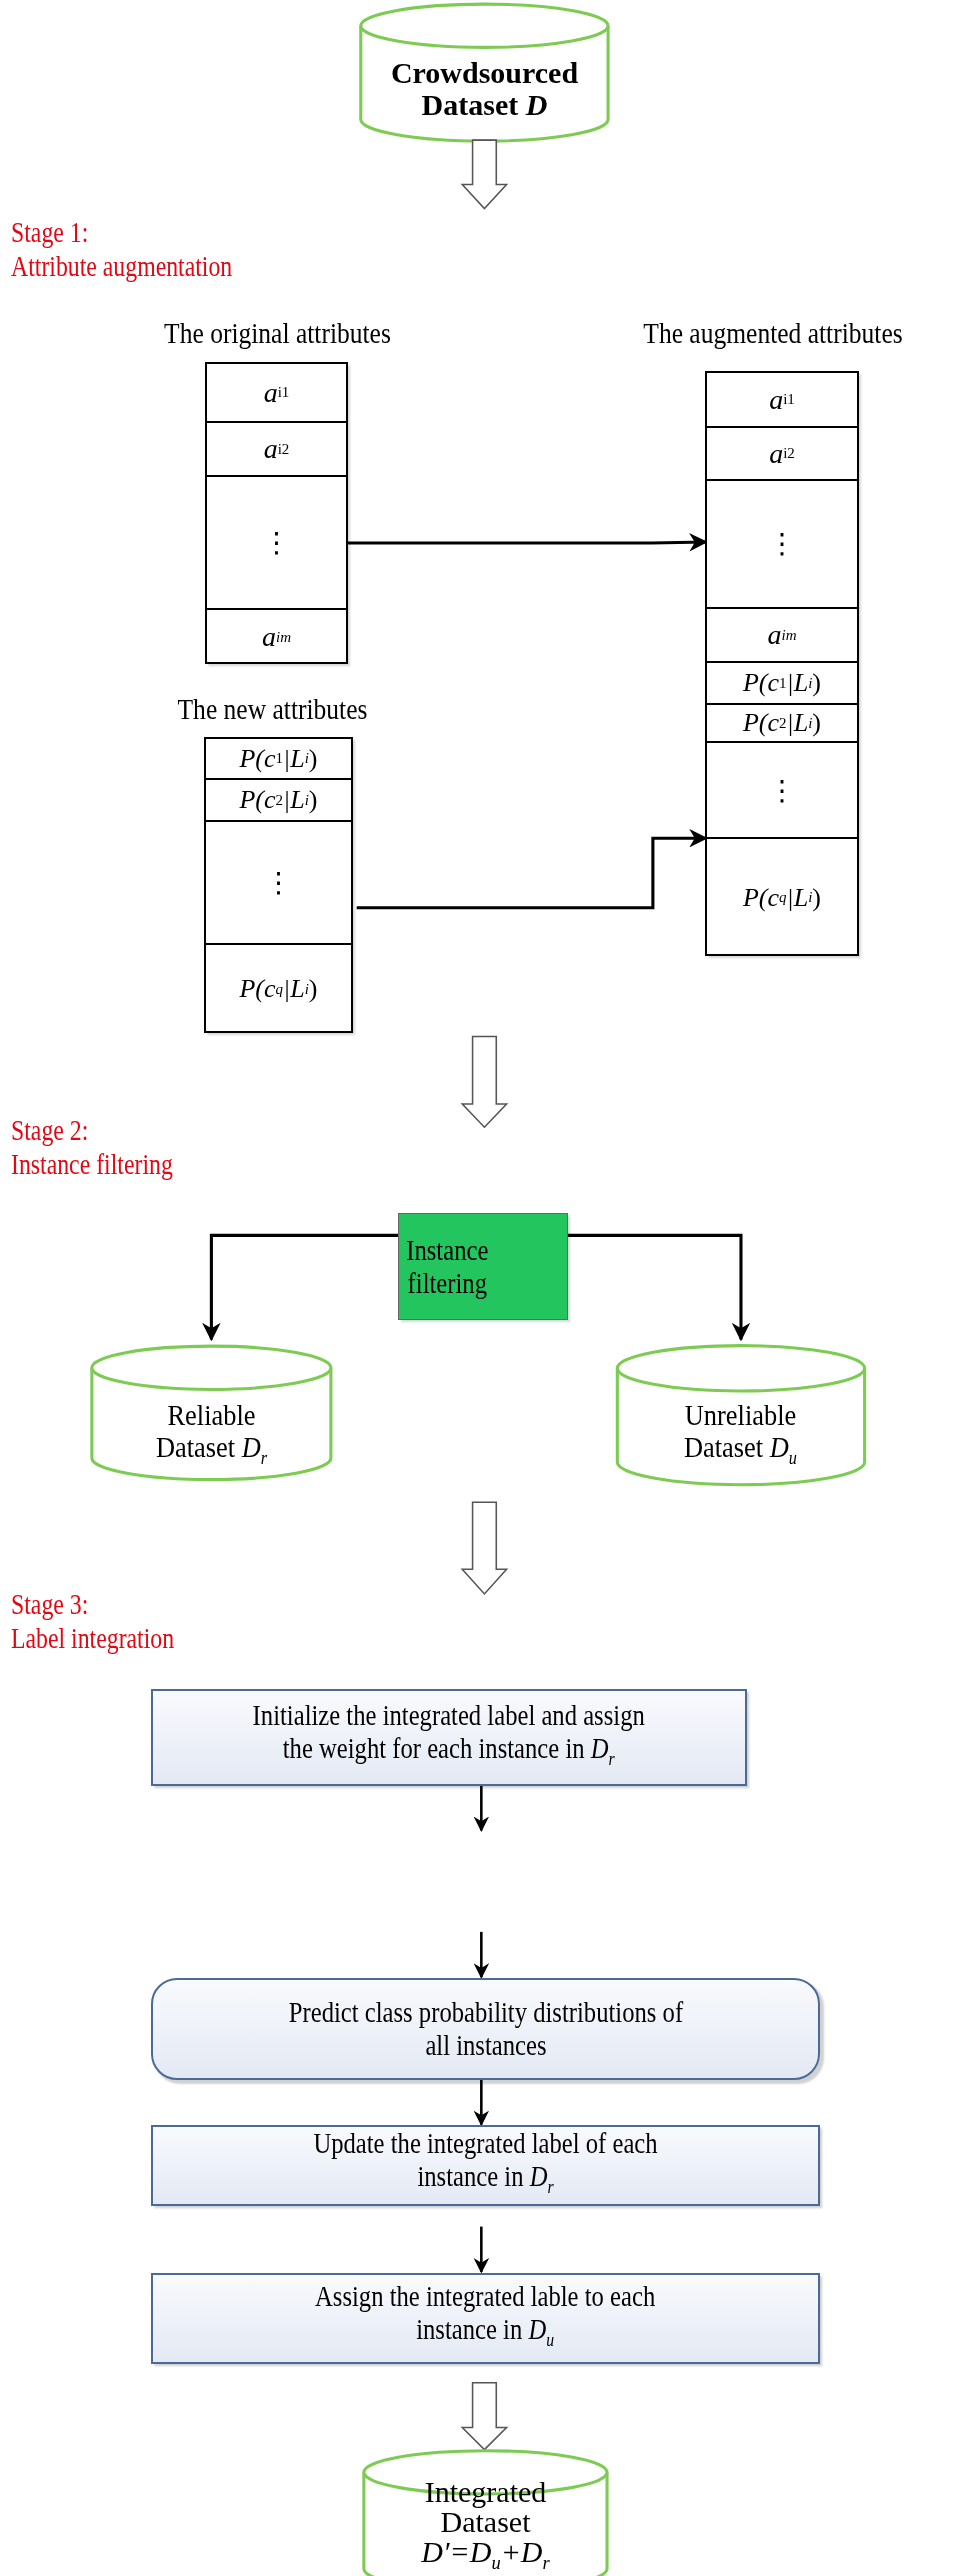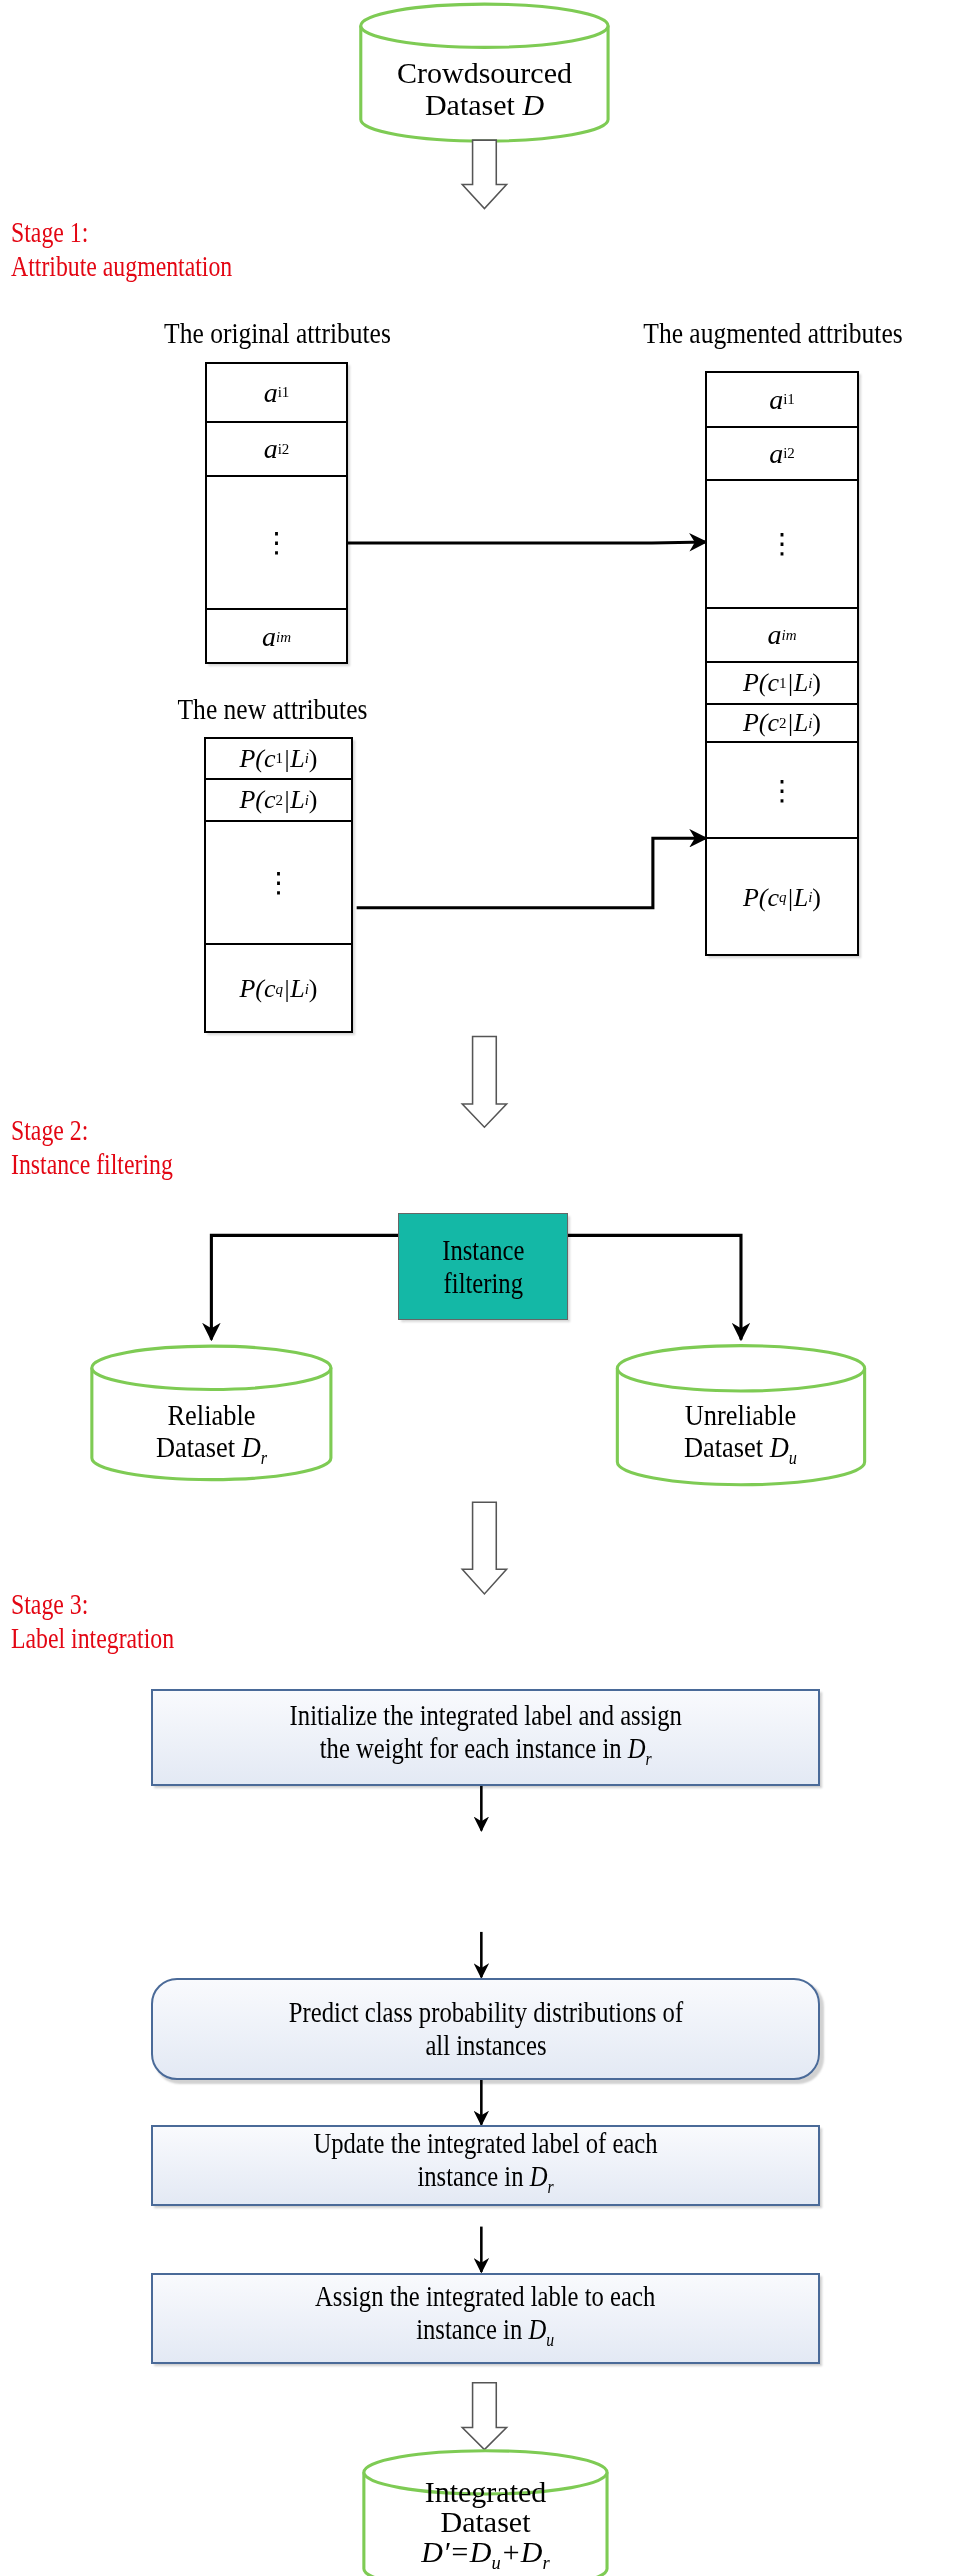--- a/index.html
+++ b/index.html
@@ -21,23 +21,23 @@
   .cell:last-child { border-bottom: none; }
   .cell .up { font-style: normal; }
   .cell sub { font-size: 15px; vertical-align: -7.2px; }
   .proc-box { position: absolute; background: linear-gradient(#f9fafd, #e3e9f4);
               border: 2.1px solid #4a6a98; box-sizing: border-box;
               box-shadow: 3.1px 3.1px 2.1px rgba(0,0,0,0.18);
               display: flex; align-items: center; justify-content: center; text-align: center; }
   .proc-text { font-size: 29px; line-height: 33px; transform: scaleX(0.85); white-space: nowrap; }
   .proc-text i { font-style: italic; }
   .proc-text sub { font-size: 18.5px; vertical-align: -7.2px; font-style: italic; }
-  .plain-box { position: absolute; background: #14b8a6; border: 1.5px solid #666; box-sizing: border-box;
+  .plain-box { position: absolute; background: #22c55e; border: 1.5px solid #666; box-sizing: border-box;
                box-shadow: 3.1px 3.1px 2.1px rgba(0,0,0,0.15);
-               display: flex; align-items: center; justify-content: center; text-align: center; }
+               display: flex; align-items: center; text-align: center; }
   .db-text { position: absolute; text-align: center; font-size: 30px; line-height: 32px; white-space: nowrap; }
   .db-text i { font-style: italic; }
   .db-text sub { font-size: 18.5px; vertical-align: -7.2px; font-style: italic; }
 </style>
 </head>
 <body>
 
 <div id="canvas">
 
   <svg class="abs" style="left:0;top:0" width="974" height="2597" viewBox="0 0 1890 5041">
@@ -75,21 +75,21 @@
     <line x1="934" y1="3750" x2="934" y2="3838" stroke="#000" stroke-width="5" marker-end="url(#ah)"></line>
     <line x1="934" y1="4037" x2="934" y2="4124" stroke="#000" stroke-width="5" marker-end="url(#ah)"></line>
     <line x1="934" y1="4322" x2="934" y2="4410" stroke="#000" stroke-width="5" marker-end="url(#ah)"></line>
 
     <g>
       <path d="M706,4799 L706,4986 A236,42 0 0 0 1178,4986 L1178,4799" fill="#fff" stroke="#7ecb54" stroke-width="6"></path>
       <ellipse cx="942" cy="4799" rx="236" ry="42" fill="#fff" stroke="#7ecb54" stroke-width="6"></ellipse>
     </g>
   </svg>
 
-  <div class="db-text" style="left:361px;top:57px;width:247px;">
+  <div class="db-text" style="left:361px;top:57px;width:247px;font-weight:bold;">
     <div>Crowdsourced</div>
     <div><span>Dataset </span><i>D</i></div>
   </div>
 
   <div class="stage" style="top:208px;height:831px;z-index:-1;"></div>
   <div class="stage-title" style="top:215px;">
     <div>Stage 1:</div>
     <div>Attribute augmentation</div>
   </div>
 
@@ -215,21 +215,21 @@
     <div>Unreliable</div>
     <div><span>Dataset </span><i>D</i><sub>u</sub></div>
   </div>
 
   <div class="stage" style="top:1574px;height:810px;z-index:-1;"></div>
   <div class="stage-title" style="top:1587px;">
     <div>Stage 3:</div>
     <div>Label integration</div>
   </div>
 
-  <div class="proc-box" style="left:151px;top:1689px;width:669px;height:97px;">
+  <div class="proc-box" style="left:151px;top:1689px;width:596px;height:97px;">
     <div class="proc-text">
       <div>Initialize the integrated label and assign</div>
       <div><span>the weight for each instance in </span><i>D</i><sub>r</sub></div>
     </div>
   </div>
 
 
   <div class="proc-box" style="left:151px;top:1978px;width:669px;height:102px;border-radius:26px;">
     <div class="proc-text">
       <div>Predict class probability distributions of</div>

